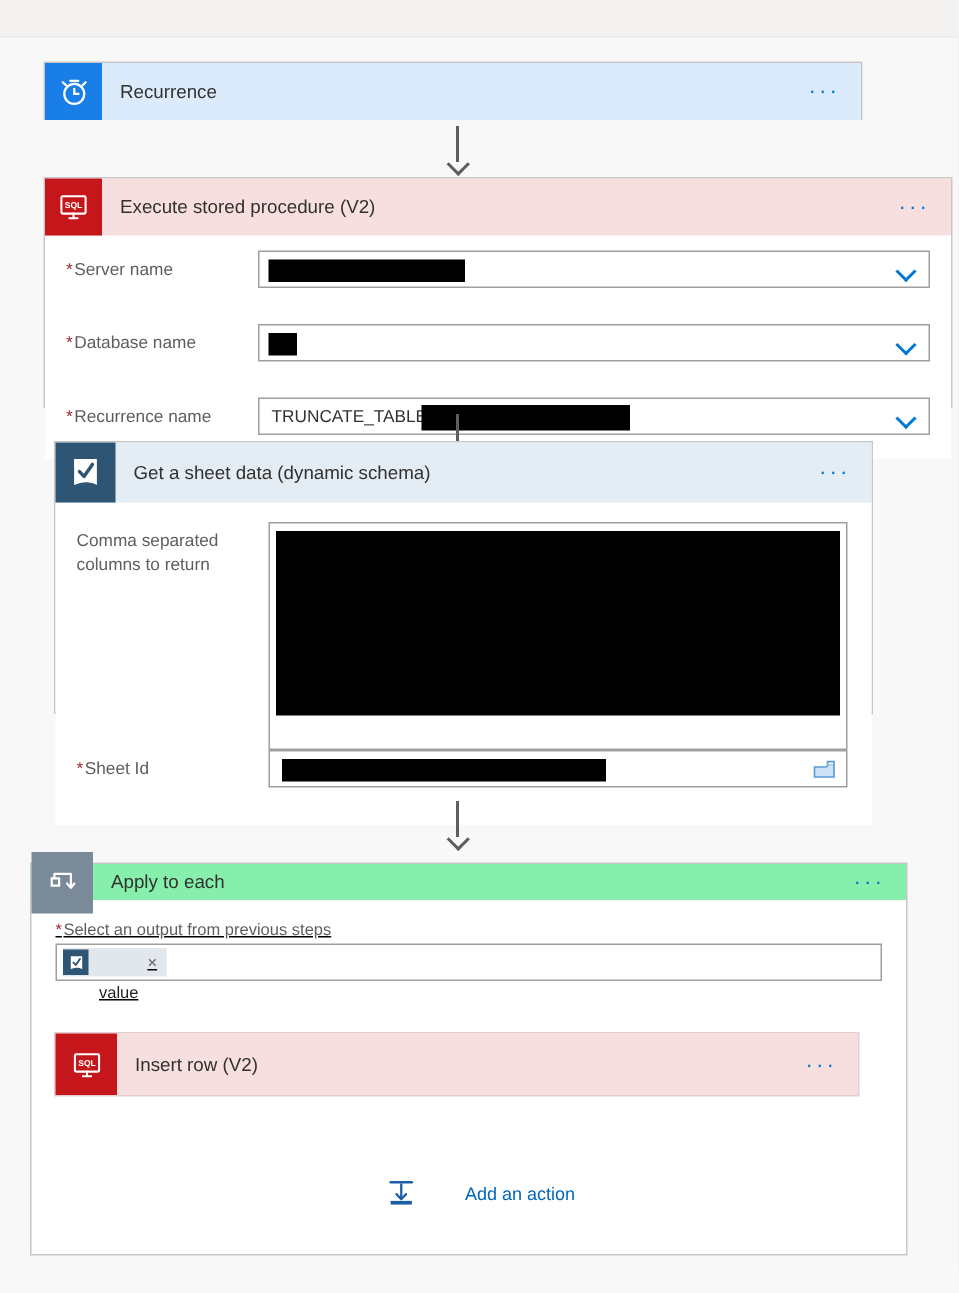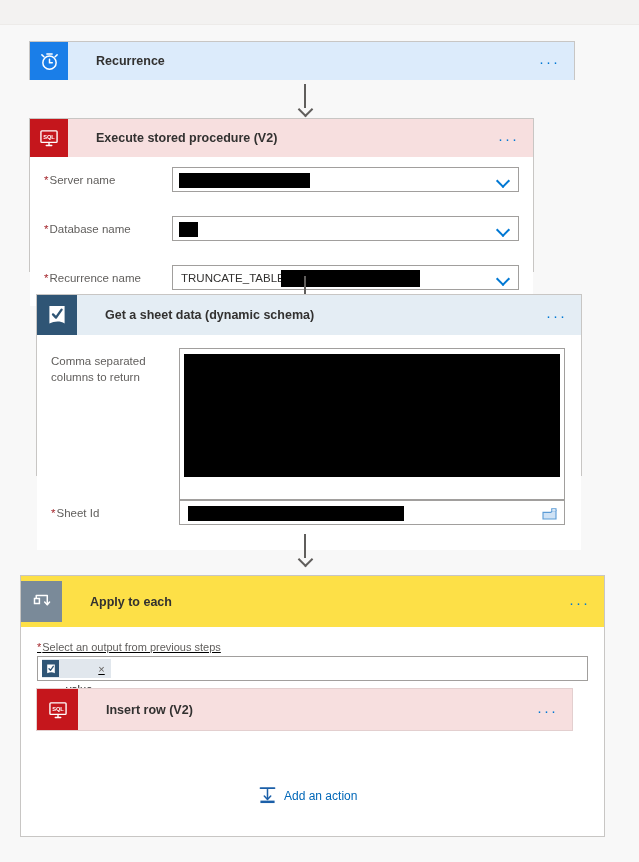--- a/index.html
+++ b/index.html
@@ -36,23 +36,22 @@
     position: relative;
   }
   .card-icon {
     width: 38px; height: 38px;
     flex: 0 0 38px;
     display: flex; align-items: center; justify-content: center;
   }
   .card-title {
     font-size: 12.5px;
     color: #323130;
-    padding-left: 28px;
+    padding-left: 12px;
     white-space: nowrap;
-    font-weight: bold;
   }
   .ellipsis {
     position: absolute;
     right: 14px; top: 50%;
     transform: translateY(-50%);
     color: #0078d4;
     font-size: 15px;
     letter-spacing: 2px;
     line-height: 1;
     cursor: pointer;
@@ -160,22 +159,22 @@
   
   #apply-container {
     position: absolute;
     left: 20px; top: 575px;
     width: 585px; height: 262px;
     background: #ffffff;
     border: 1px solid #c8c6c4;
   }
   #apply-header {
     display: flex; align-items: center;
-    height: 51px;
-    background: #fde047;
+    height: 24px;
+    background: #86efac;
     position: relative;
   }
   #apply-header .card-icon { width: 41px; flex:0 0 41px; height: 41px; }
   #apply-body { padding: 14px 16px 0 16px; text-decoration: underline; }
 
   .sel-label {
     font-size: 11px;
     color: #605e5c;
     margin-bottom: 3px;
   }
@@ -212,20 +211,21 @@
   }
   #inner-action .card-header { height: 41px; }
   #inner-action .card-icon { width: 41px; flex:0 0 41px; height: 41px; }
 
   
   #add-action {
     position: absolute;
     left: 259px; top: 786px;
     display: flex; align-items: center;
     cursor: pointer;
+    gap: 26px;
   }
   #add-action .aa-label {
     font-size: 12px;
     color: #0067b8;
     margin-left: 8px;
   }
   .sql-glyph {
     font-size: 5px;
     font-weight: bold;
     font-family: "Liberation Sans", sans-serif;
@@ -249,21 +249,21 @@
         </svg>
       </div>
       <div class="card-title">Recurrence</div>
       <div class="ellipsis">···</div>
     </div>
   </div>
 
   <div class="conn" style="left:304px; top:84px; height:24px;"></div>
   <div class="arrowhead" style="left:298px; top:108px;"></div>
 
-  <div class="card" id="card-sql" style="left:29px; top:118px; width:505px; height:154px;">
+  <div class="card" id="card-sql" style="left:29px; top:118px; width:606px; height:154px;">
     <div class="card-header hdr-red">
       <div class="card-icon ico-red">
         <svg width="22" height="22" viewBox="0 0 24 24" fill="none" stroke="#ffffff" stroke-width="1.5">
           <rect x="3.2" y="4.2" width="17.6" height="12.6" rx="1"></rect>
           <path d="M9 20.2 h6 M12 16.8 v3.4" stroke-linecap="round"></path>
           <text x="12" y="12.6" class="sql-glyph" fill="#ffffff" stroke="none" text-anchor="middle" style="font-size:6.2px;">SQL</text>
         </svg>
       </div>
       <div class="card-title">Execute stored procedure (V2)</div>
       <div class="ellipsis">···</div>

